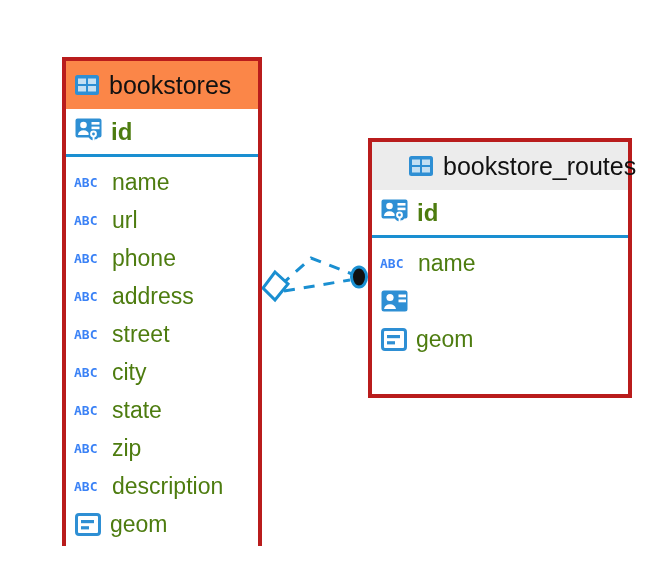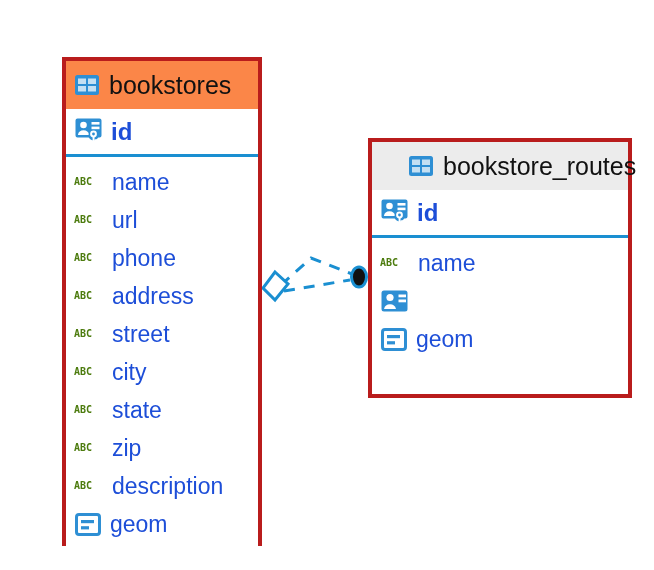--- a/index.html
+++ b/index.html
@@ -87,41 +87,41 @@
   .field-row {
     display: flex;
     align-items: center;
     gap: 8px;
     height: 38px;
     flex: 0 0 auto;
   }
 
   .field-label {
     font-size: 23px;
-    color: #1d4ed8;
+    color: #4d7c0f;
     line-height: 1;
     white-space: nowrap;
   }
   .field-label.bold { font-weight: bold; font-size: 24px; }
 
   
   .icon {
     flex: 0 0 auto;
     display: inline-block;
     line-height: 0;
   }
   .icon svg { display: block; }
 
   .abc-icon {
     flex: 0 0 auto;
     font-family: "DejaVu Sans Mono", monospace;
-    font-size: 10px;
+    font-size: 13px;
     font-weight: bold;
     letter-spacing: 0px;
-    color: #4d7c0f;
+    color: #3b82f6;
     line-height: 1;
     width: 30px;
   }
 
   
   #relationship {
     position: absolute;
     left: 0;
     top: 0;
     width: 654px;

